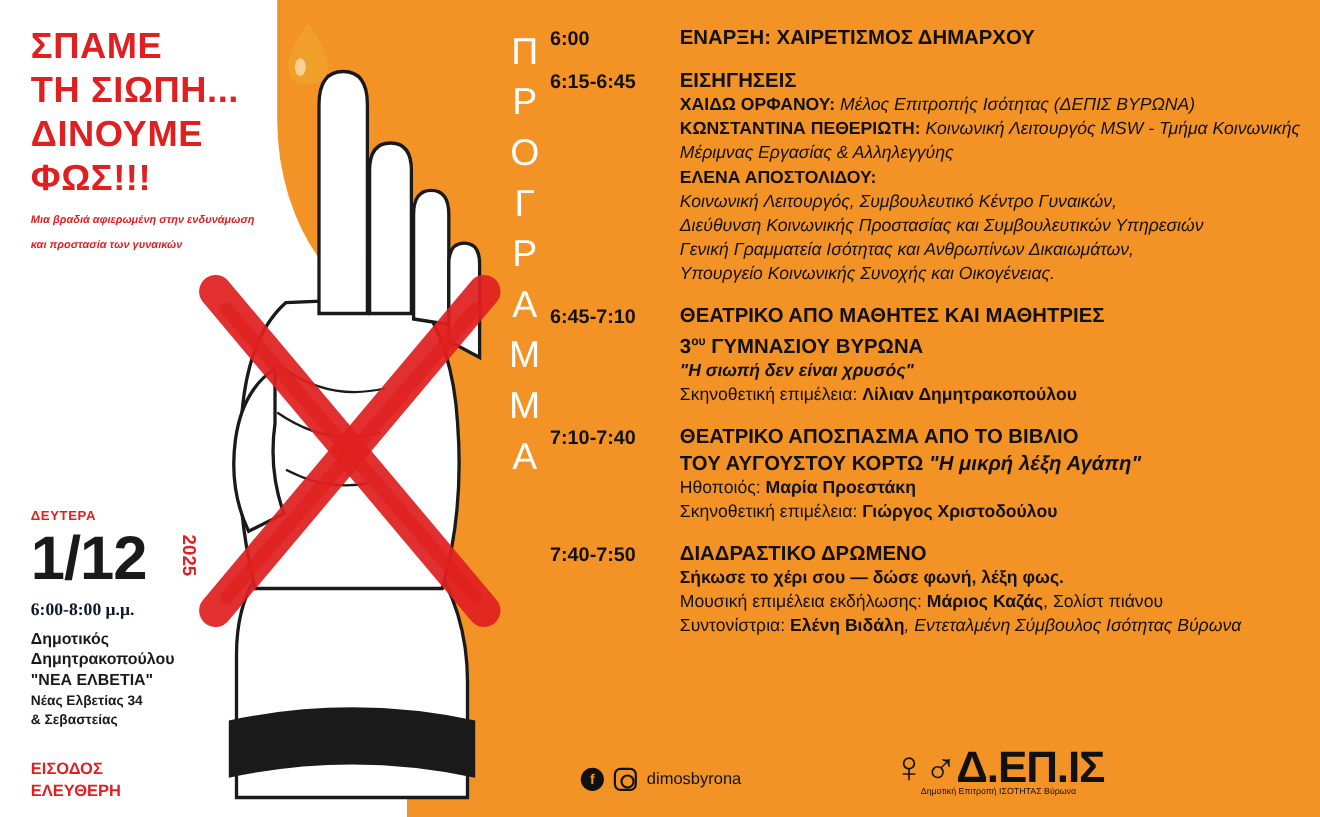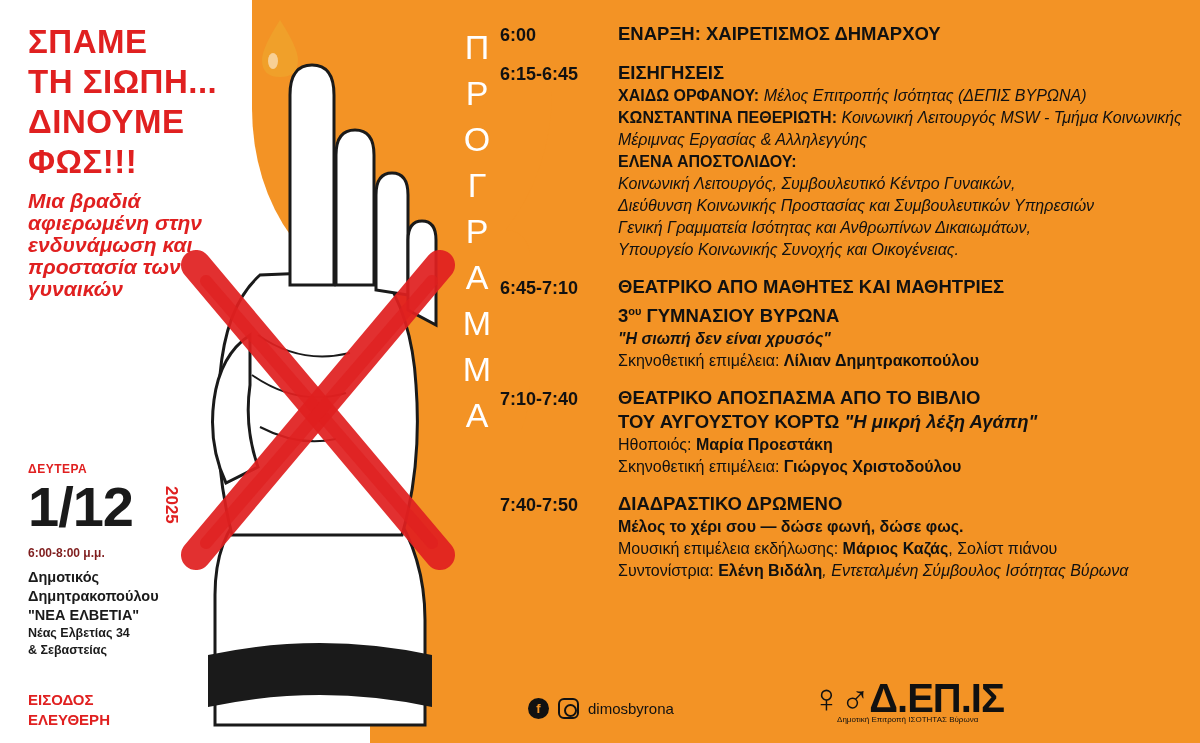--- a/index.html
+++ b/index.html
@@ -86,21 +86,21 @@
     letter-spacing: 0.5px;
     white-space: nowrap;
   }
   .subhead {
     position: absolute;
     left: 28px; top: 190px;
     width: 220px;
     z-index: 6;
     color: #e02020;
     font-weight: bold;
-    font-size: 21px;
+    font-size: 10px;
     line-height: 22px;
     font-style: italic;
   }
 
   .date-block {
     position: absolute;
     left: 28px; top: 462px;
     z-index: 6;
     width: 210px;
   }
@@ -122,24 +122,25 @@
   .date-year {
     position: absolute;
     left: 153px; top: 8px;
     color: #e02020;
     font-weight: bold;
     font-size: 17px;
     transform: rotate(90deg);
     transform-origin: left top;
   }
   .time-range {
-    color: #7f1d1d;
-    font-weight: bold;
-    font-size: 12px;
+    color: #0f172a;
+    font-weight: bold;
+    font-size: 16px;
     margin-top: 8px;
+    font-family: Liberation Serif, serif;
   }
   .venue {
     margin-top: 8px;
     color: #1a1a1a;
     font-weight: bold;
     font-size: 14.5px;
     line-height: 19px;
   }
   .venue .small {
     font-size: 12.5px;
@@ -438,21 +439,21 @@
         <div class="b-title"><span>ΤΟΥ ΑΥΓΟΥΣΤΟΥ ΚΟΡΤΩ</span> <span class="bold-ital">"Η μικρή λέξη Αγάπη"</span></div>
         <div class="b-sub"><span>Ηθοποιός: </span><b>Μαρία Προεστάκη</b></div>
         <div class="b-sub"><span>Σκηνοθετική επιμέλεια: </span><b>Γιώργος Χριστοδούλου</b></div>
       </div>
     </div>
 
     <div class="row">
       <div class="time">7:40-7:50</div>
       <div class="body">
         <div class="b-title">ΔΙΑΔΡΑΣΤΙΚΟ ΔΡΩΜΕΝΟ</div>
-        <div class="b-sub"><b>Μέλος το χέρι σου — δώσε φωνή, δώσε φως.</b></div>
+        <div class="b-sub"><b>Σήκωσε το χέρι σου — δώσε φωνή, λέξη φως.</b></div>
         <div class="b-sub"><span>Μουσική επιμέλεια εκδήλωσης: </span><b>Μάριος Καζάς</b><span>, Σολίστ πιάνου</span></div>
         <div class="b-sub"><span>Συντονίστρια: </span><b>Ελένη Βιδάλη</b><span class="ital">, Εντεταλμένη Σύμβουλος Ισότητας Βύρωνα</span></div>
       </div>
     </div>
 
   </div>
 
   <div class="social">
     <div class="soc-icon round">f</div>
     <div class="soc-icon ig"></div>

